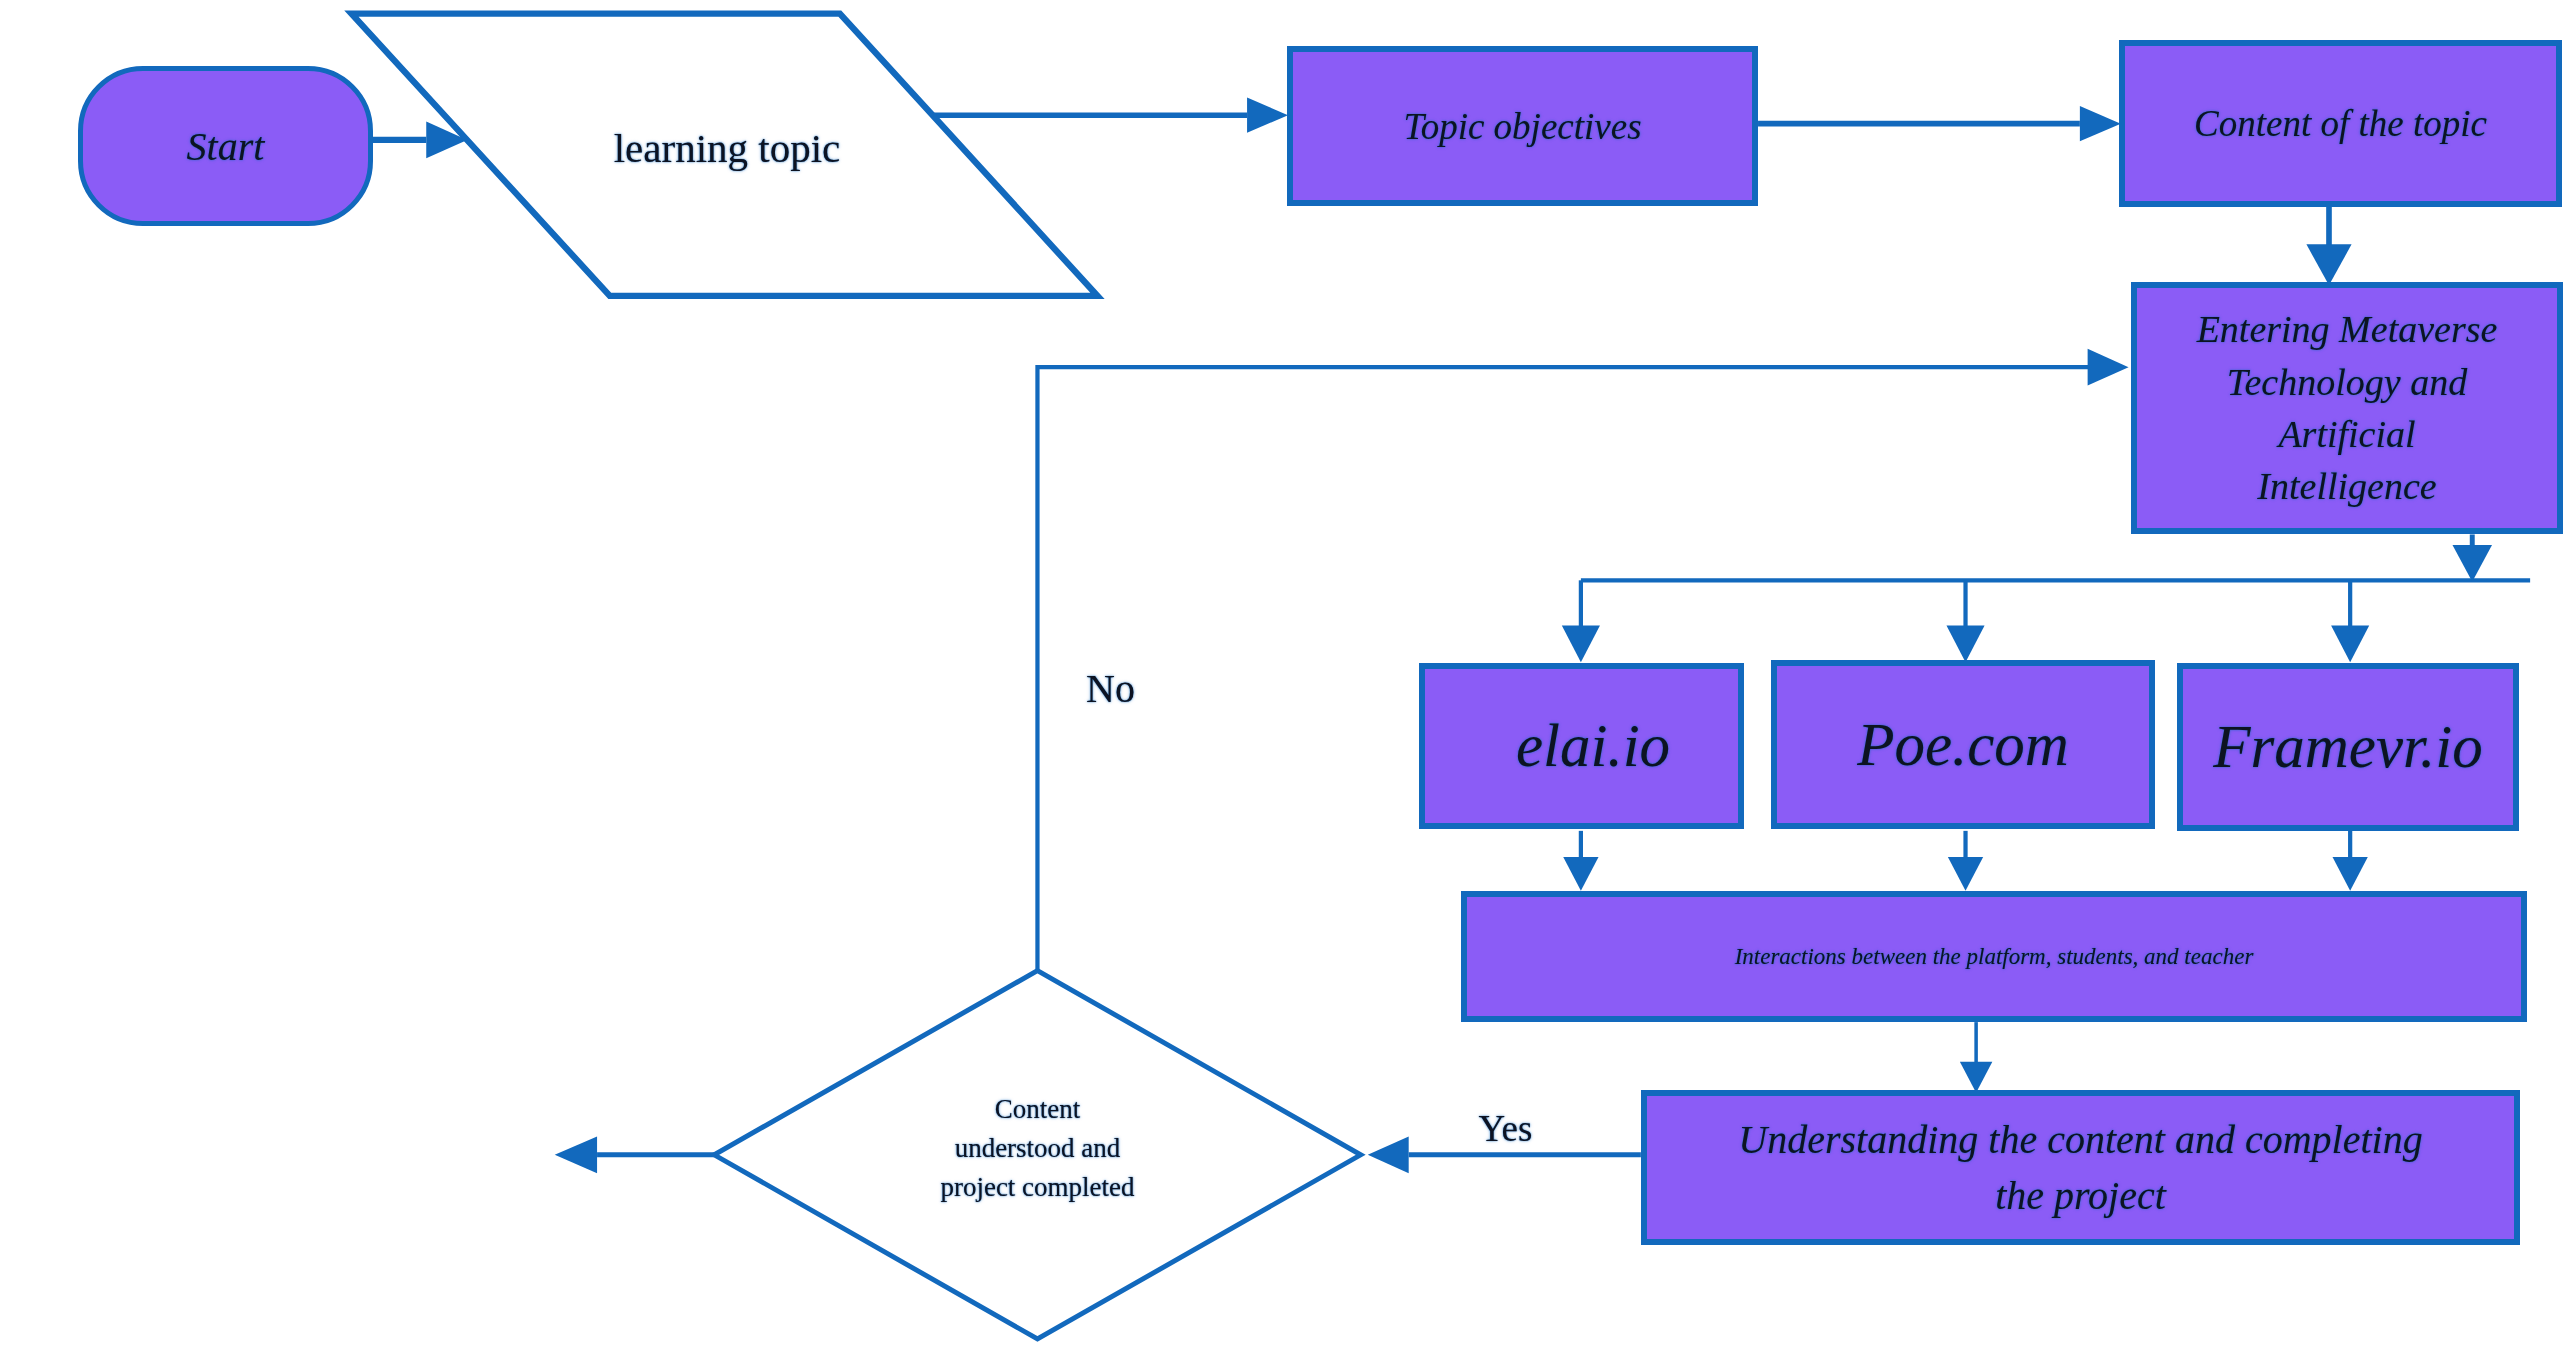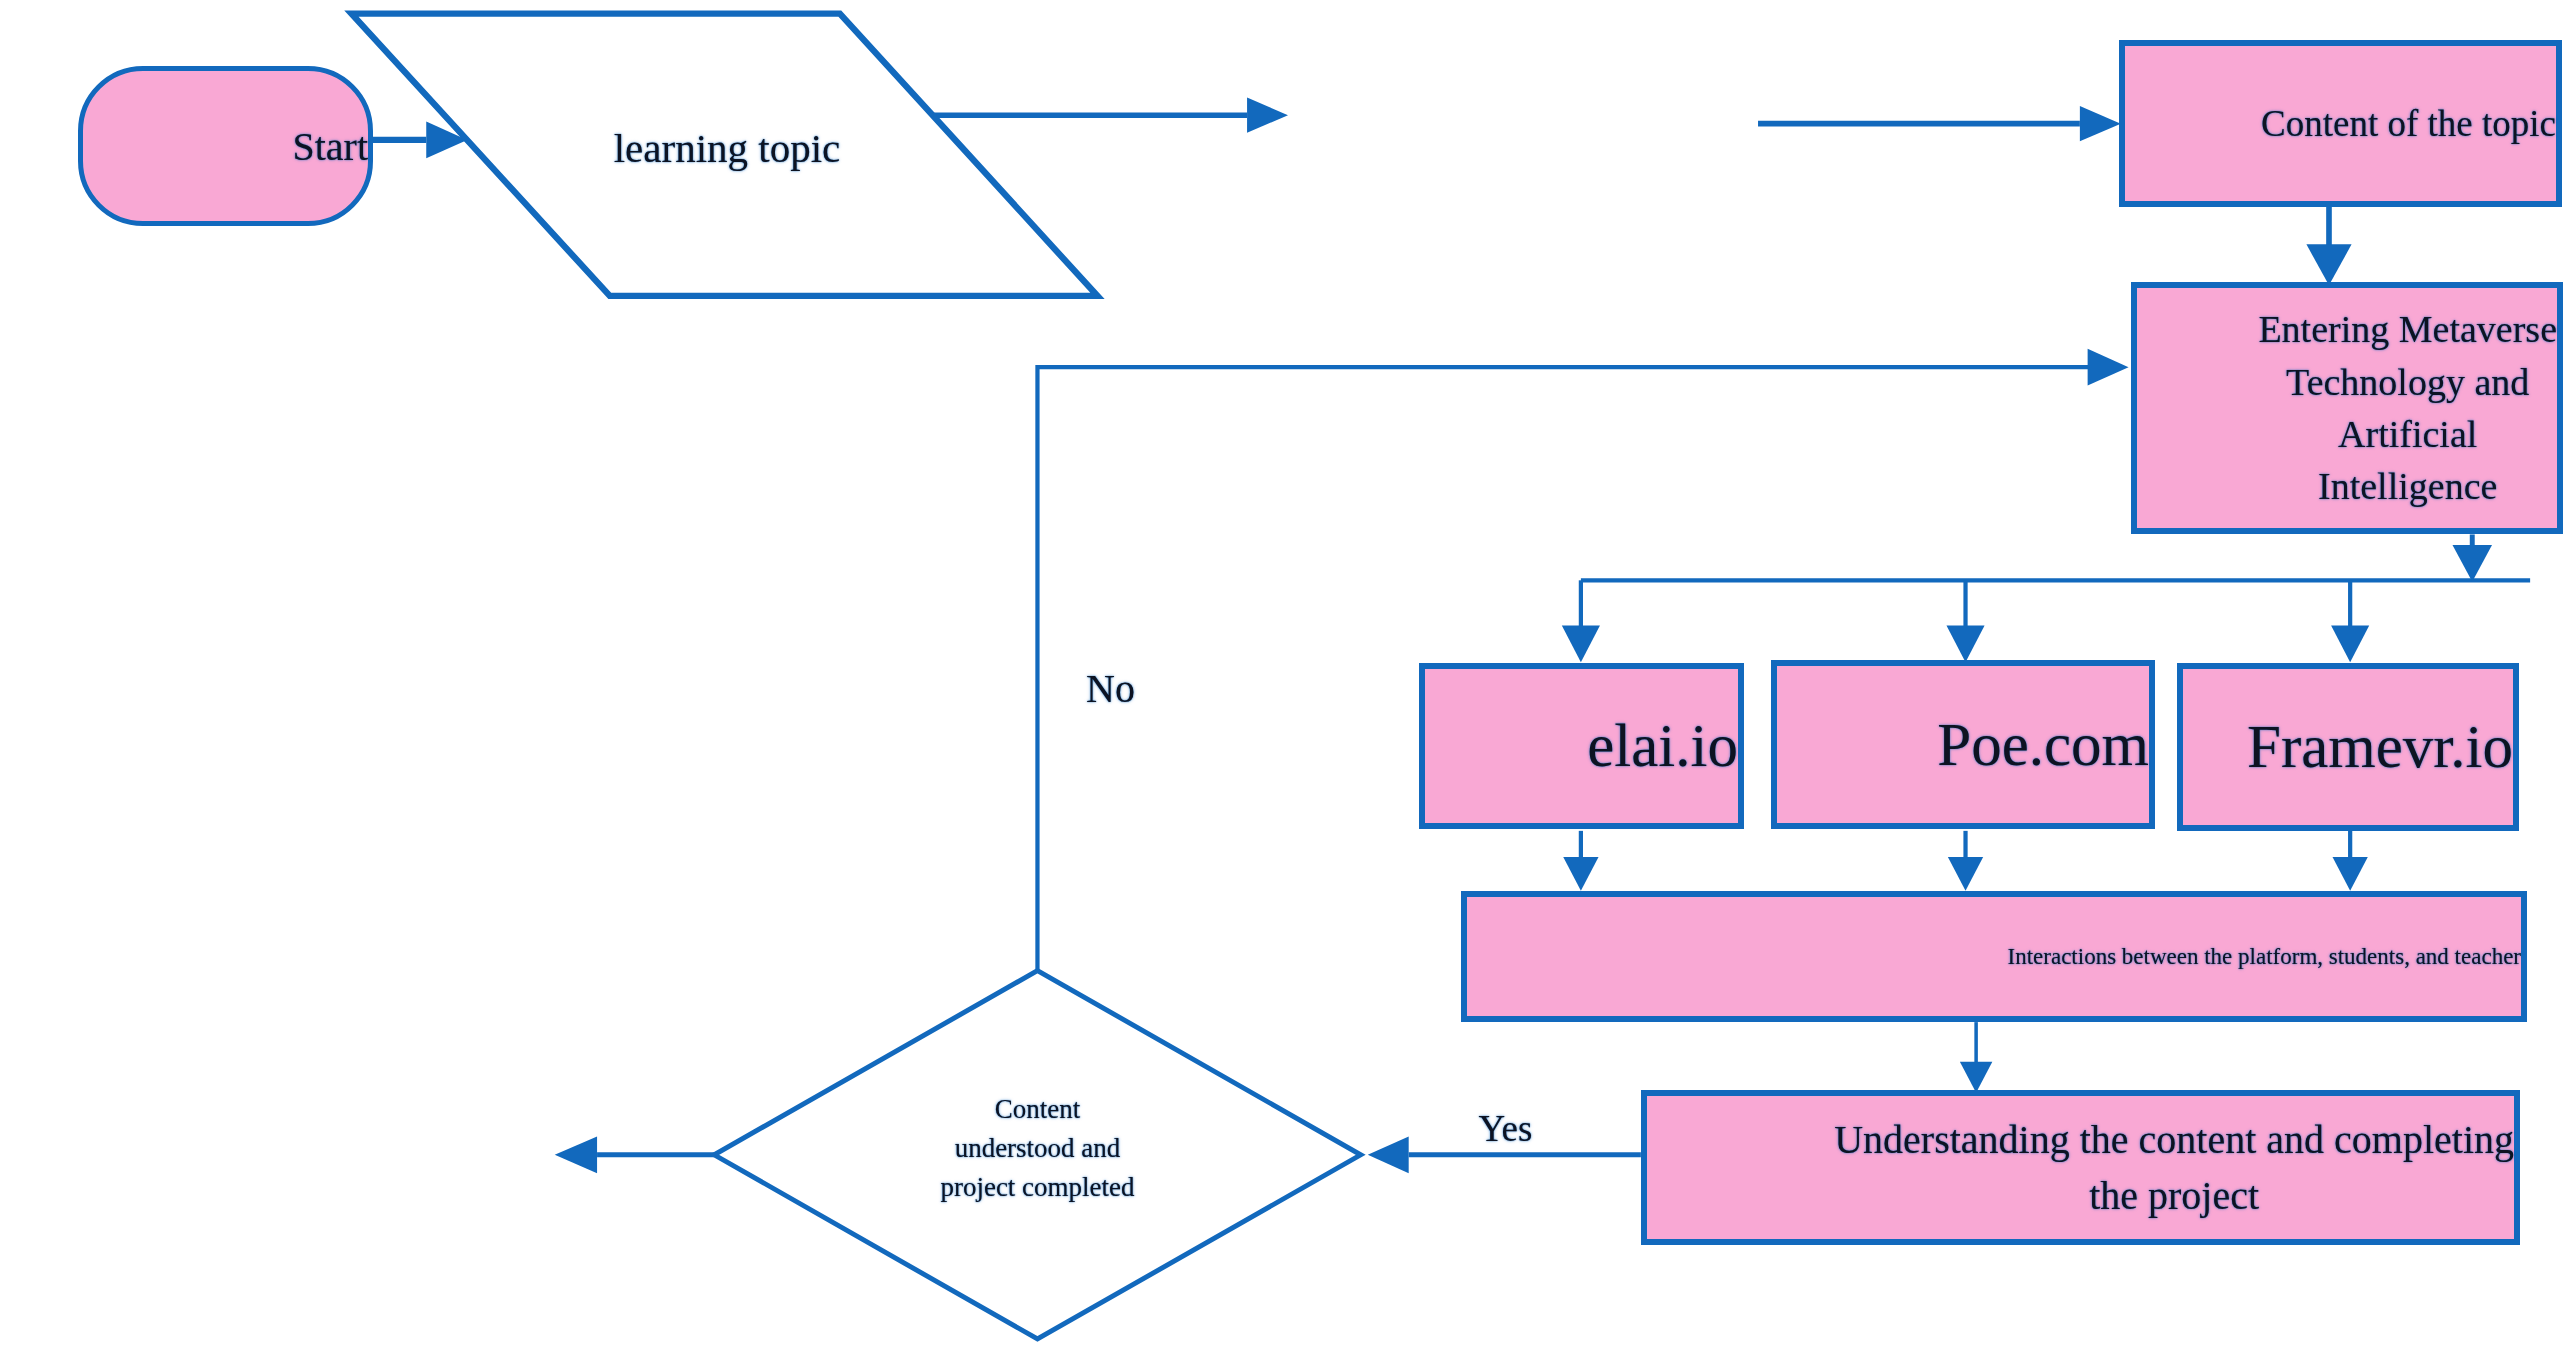--- a/index.html
+++ b/index.html
@@ -3,23 +3,23 @@
 <meta charset="utf-8">
 <style>
   html, body { margin:0; padding:0; background:#ffffff; }
   #canvas {
     position:relative; width:2576px; height:1354px; background:#ffffff;
     overflow:hidden; font-family:"Liberation Serif","DejaVu Serif",serif;
   }
   #edges { position:absolute; left:0; top:0; width:2576px; height:1354px; }
 
   .node {
-    position:absolute; box-sizing:border-box; background:#f9a8d4;
+    position:absolute; box-sizing:border-box; background:#8b5cf6;
     border:6.4px solid #1269bd; display:flex; align-items:center;
-    justify-content:flex-end; text-align:center;
+    justify-content:center; text-align:center;font-style:italic;
   }
   .free {
     position:absolute; display:flex; align-items:center; justify-content:center;
     text-align:center; background:transparent;
   }
   .label {
     white-space:pre-line; color:#0d1322;
     text-shadow:0 0 1.4px rgba(18,105,190,.95), 0 0 3.5px rgba(18,105,190,.40);
   }
 
@@ -101,20 +101,23 @@
     <g fill="#ffffff" stroke="#1269bd">
       <polygon stroke-width="9" points="498,19 1190,19 1555,419 864,419"></polygon>
       <polygon stroke-width="7" points="1470,1375 1928,1636 1470,1897 1012,1636"></polygon>
     </g>
   </svg>
 
   <div class="node" id="node-start">
     <span class="label fs-start">Start</span>
   </div>
 
+  <div class="node" id="node-topic">
+    <span class="label fs-topic">Topic objectives</span>
+  </div>
 
   <div class="node" id="node-content">
     <span class="label fs-content">Content of the topic</span>
   </div>
 
   <div class="node" id="node-entering">
     <span class="label fs-entering">Entering Metaverse
 Technology and
 Artificial
 Intelligence</span>

